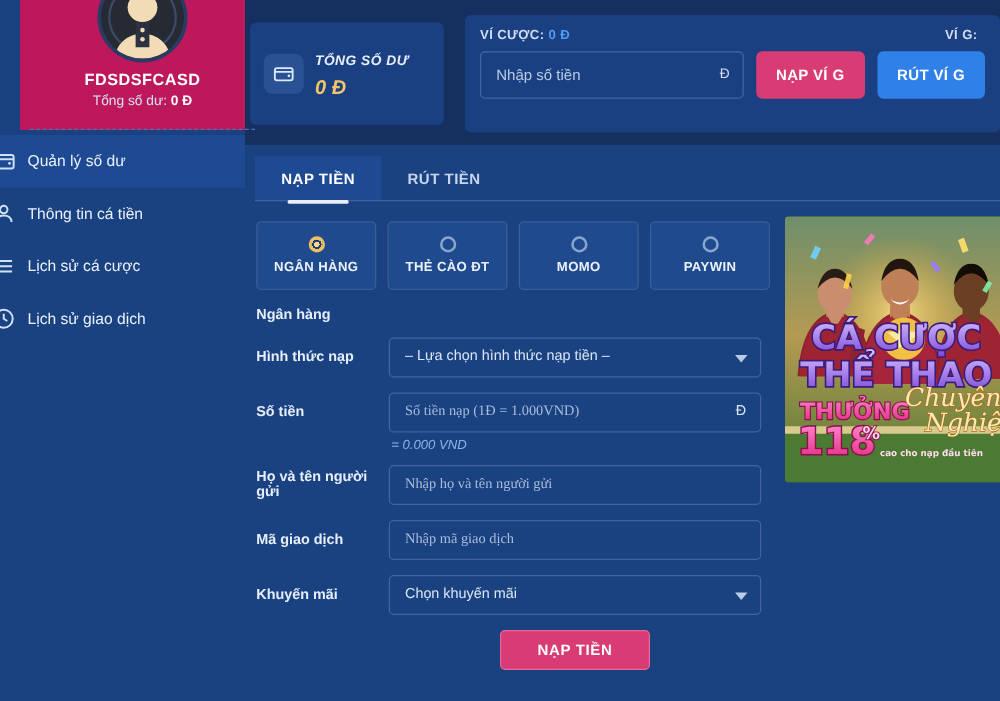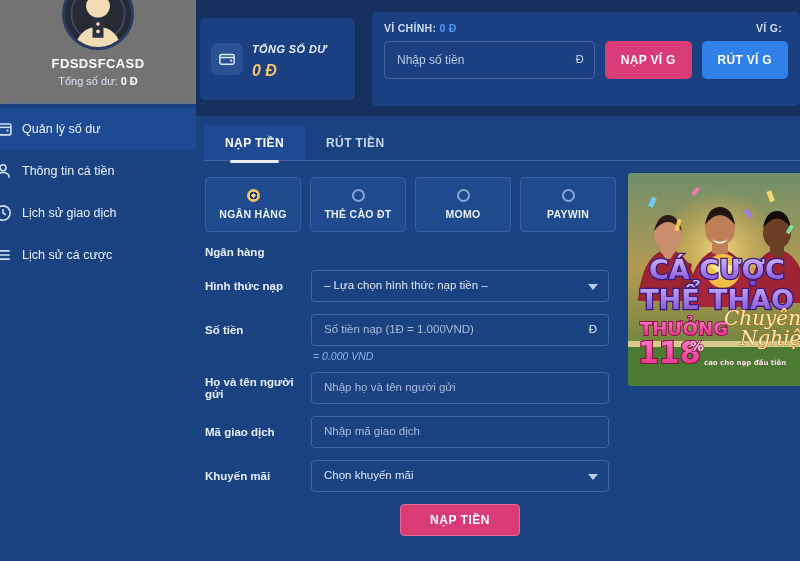--- a/index.html
+++ b/index.html
@@ -17,21 +17,22 @@
 
   
   #sidebar {
     position: absolute; left: 0; top: 0;
     width: 196px; height: 561px;
     background: #1a4281;
   }
   #sidebar-top {
     position: relative;
     height: 104px;
-    background: #737373;
+    background: #be185d;
+    margin-left: 16px;
   }
   .avatar-wrap {
     position: absolute;
     left: 62px; top: -22px;
     width: 72px; height: 72px;
     border-radius: 50%;
     background: #22262e;
     border: 3px solid #2a3b63;
     overflow: hidden;
   }
@@ -233,21 +234,21 @@
     position: relative;
     width: 298px; height: 32px;
     background: #1b4280;
     border: 1px solid #42639f;
     border-radius: 4px;
   }
   .fctrl .val {
     position: absolute; left: 12px; top: 8px;
     font-size: 11.5px; color: #dbe6f7;
   }
-  .fctrl .val.ph { color: #a9bcdb; }
+  .fctrl .val.ph { color: #a9bcdb; font-family: Liberation Serif, serif; }
   .fctrl .unit {
     position: absolute; right: 11px; top: 8px;
     font-size: 11.5px; color: #dbe6f7;
   }
   .caret {
     position: absolute; right: 10px; top: 13px;
     width: 0; height: 0;
     border-left: 5px solid transparent;
     border-right: 5px solid transparent;
     border-top: 6px solid #b9cbe6;
@@ -330,33 +331,33 @@
           <svg width="20" height="20" viewBox="0 0 24 24" fill="none" stroke="currentColor" stroke-width="1.9">
             <circle cx="12" cy="8" r="3.6"></circle>
               <path d="M4.5 20c0-4.2 3.4-6.4 7.5-6.4s7.5 2.2 7.5 6.4"></path>
           </svg>
         </span>
         <span class="menu-label">Thông tin cá tiền</span>
       </div>
       <div class="menu-item">
         <span class="menu-icon">
           <svg width="20" height="20" viewBox="0 0 24 24" fill="none" stroke="currentColor" stroke-width="1.9">
+            <path d="M4 7h16M4 12h16M4 17h16"></path>
+          </svg>
+        </span>
+        <span class="menu-label">Lịch sử cá cược</span>
+      </div>
+      <div class="menu-item">
+        <span class="menu-icon">
+          <svg width="20" height="20" viewBox="0 0 24 24" fill="none" stroke="currentColor" stroke-width="1.9">
             <circle cx="12" cy="12" r="8.6"></circle>
               <path d="M12 7.2V12l3.4 2.2"></path>
           </svg>
         </span>
         <span class="menu-label">Lịch sử giao dịch</span>
-      </div>
-      <div class="menu-item">
-        <span class="menu-icon">
-          <svg width="20" height="20" viewBox="0 0 24 24" fill="none" stroke="currentColor" stroke-width="1.9">
-            <path d="M4 7h16M4 12h16M4 17h16"></path>
-          </svg>
-        </span>
-        <span class="menu-label">Lịch sử cá cược</span>
       </div>
     </div>
   </div>
 
   <div id="topbar">
 
     <div id="balance-card">
       <span class="wallet-badge">
         <svg width="18" height="18" viewBox="0 0 24 24" fill="none" stroke="currentColor" stroke-width="2">
           <rect x="2.5" y="6" width="19" height="13" rx="2.2"></rect>
@@ -366,21 +367,21 @@
       </span>
       <span class="bal-texts">
         <span class="bal-label">TỔNG SỐ DƯ</span>
         <div class="bal-value">0 Đ</div>
       </span>
     </div>
 
     <div id="wallet-card">
       <div class="wallet-row-top">
         <span>
-          <span>VÍ CHÍNH:</span>
+          <span>VÍ CƯỢC:</span>
           <span class="amt">0 Đ</span>
         </span>
         <span class="wallet-label-right">VÍ G:</span>
       </div>
       <div class="wallet-row-bot">
         <div class="amount-input">
           <span class="ph">Nhập số tiền</span>
           <span class="suffix">Đ</span>
         </div>
         <button class="btn btn-pink">NẠP VÍ G</button>

